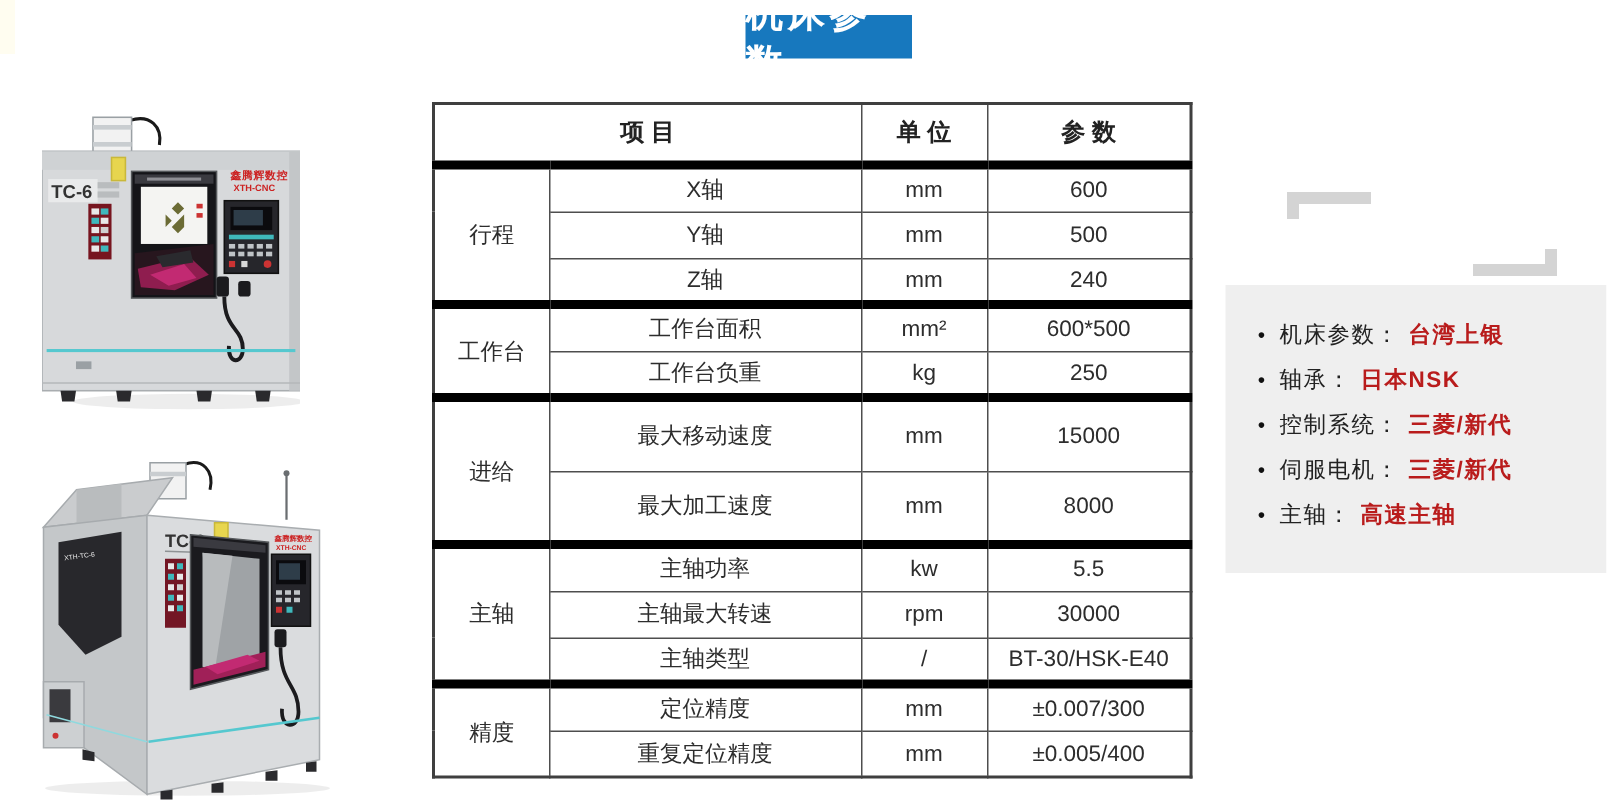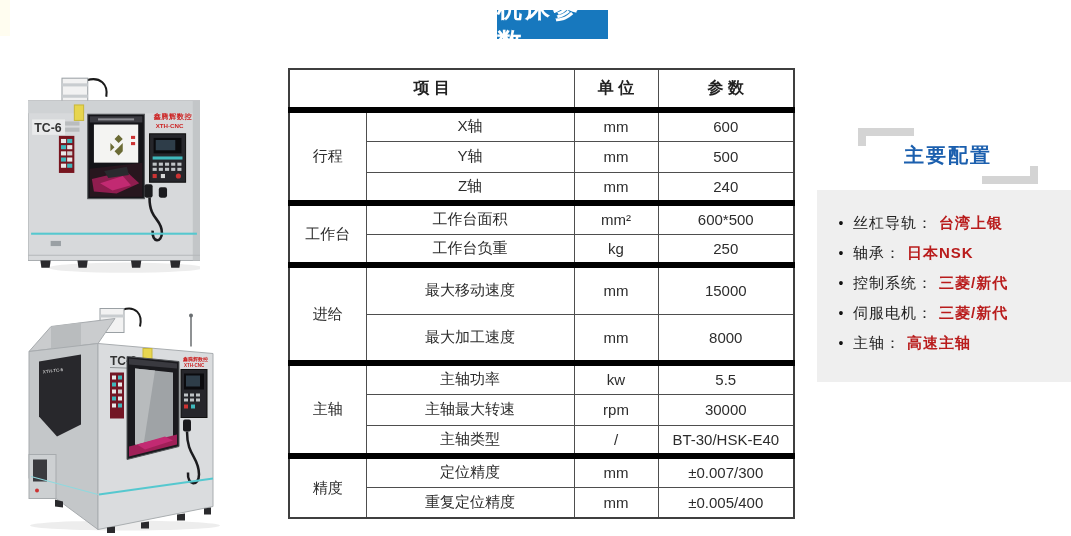--- a/index.html
+++ b/index.html
@@ -323,27 +323,26 @@
           <td>重复定位精度</td>
           <td>mm</td>
           <td>±0.005/400</td>
         </tr>
       </tbody>
   </table>
 
   <div class="config-title-wrap">
     <div class="bracket-tl"></div>
     <div class="bracket-br"></div>
-    <div class="config-title">主要配置</div>
   </div>
   <div class="config-panel">
     <ul class="config-list">
         <li>
           <span class="bullet">•</span>
-          <span class="cfg-label">丝杠导轨：</span>
+          <span class="cfg-label">机床参数：</span>
           <span class="cfg-value">台湾上银</span>
         </li>
         <li>
           <span class="bullet">•</span>
           <span class="cfg-label">轴承：</span>
           <span class="cfg-value">日本NSK</span>
         </li>
         <li>
           <span class="bullet">•</span>
           <span class="cfg-label">控制系统：</span>

